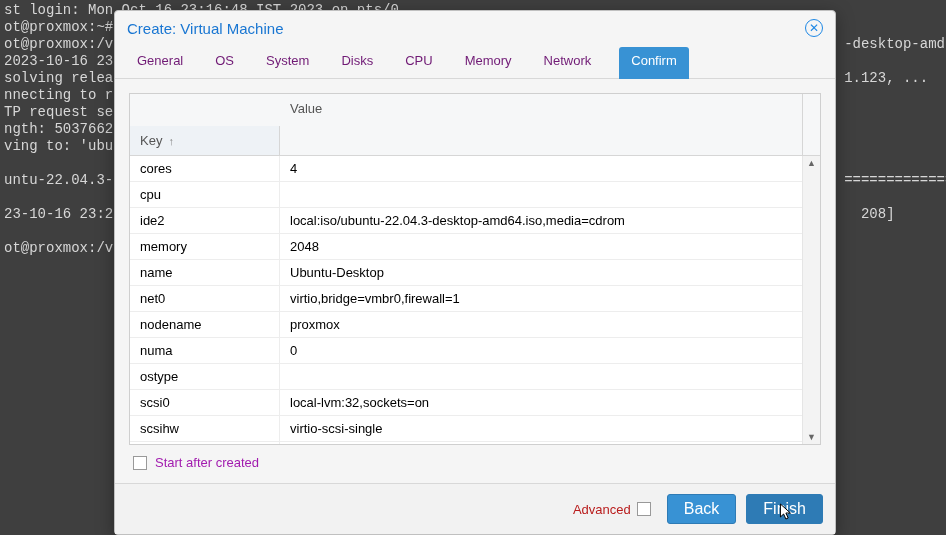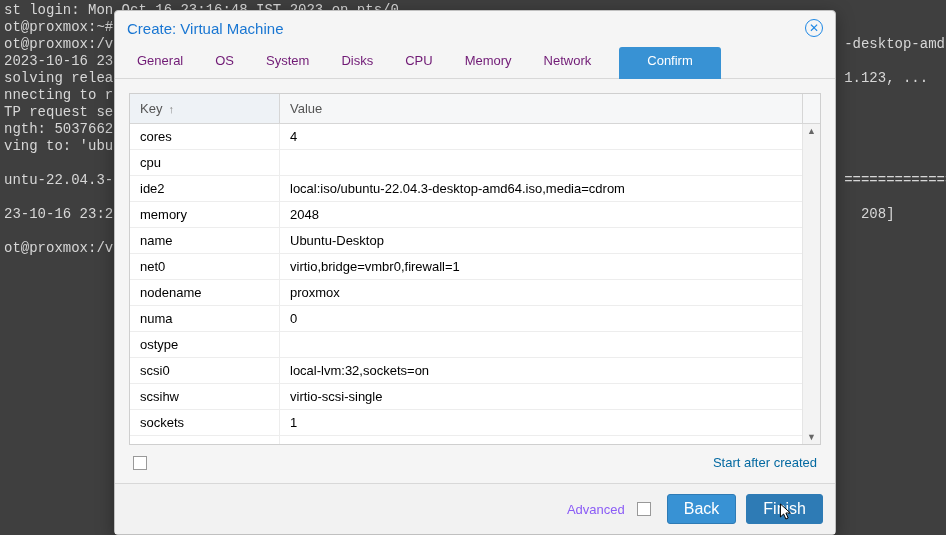--- a/index.html
+++ b/index.html
@@ -41,42 +41,42 @@
     padding: 6px 18px 0 18px;
     border-bottom: 1px solid #d8d8d8;
     background: #f5f5f5;
   }
   .tab {
     padding: 6px 4px 10px 4px;
     color: #701a75; cursor: pointer; font-size: 13px;
   }
   .tab.active {
     background: #3892d4; color: #fff;
-    padding: 6px 28px; border-radius: 3px 3px 0 0;
+    padding: 6px 12px; border-radius: 3px 3px 0 0;
     margin-bottom: -1px;
   }
 
   .body-area {
     flex: 1; padding: 14px 14px 4px 14px; overflow: hidden;
     display: flex; flex-direction: column;
   }
 
   .grid-wrap {
     border: 1px solid #cfcfcf; background: #fff;
     display: flex; flex-direction: column; flex: 0 0 auto;
     height: 352px;
   }
   .grid-head {
     display: flex; background: #f6f7f8; border-bottom: 1px solid #d6d6d6;
     font-size: 13px; color: #555;
   }
   .grid-head .col-key {
     width: 150px; padding: 7px 10px; border-right: 1px solid #d6d6d6;
     background: #eef2f6; font-weight: 500;
-    display: flex; align-items: center; gap: 6px;
+    display: flex; align-items: center; gap: 6px; margin-top: 32px;
   }
   .sort-arrow { font-size: 11px; color: #888; }
   .grid-head .col-val { flex: 1; padding: 7px 10px; }
   .grid-head .col-scroll { width: 18px; border-left: 1px solid #d6d6d6; }
 
   .grid-body {
     flex: 1; overflow: hidden; position: relative;
     display: flex;
   }
   .rows { flex: 1; }
@@ -93,33 +93,33 @@
   .scroll-up, .scroll-down {
     position: absolute; left: 0; right: 0; height: 14px;
     display: flex; align-items: center; justify-content: center;
     font-size: 9px; color: #666; cursor: pointer;
   }
   .scroll-up { top: 0; }
   .scroll-down { bottom: 0; }
 
   .start-after {
     display: flex; align-items: center; gap: 8px;
-    padding: 10px 4px 0 4px; color: #0369a1; justify-content: space-between;
+    padding: 10px 4px 0 4px; color: #a21caf;
   }
   .checkbox {
     width: 14px; height: 14px; border: 1px solid #999; background: #fff; cursor: pointer;
   }
 
   .footer {
     border-top: 1px solid #d8d8d8;
     padding: 10px 12px;
     display: flex; align-items: center; justify-content: flex-end; gap: 10px;
     background: #f2f2f2;
   }
-  .adv-wrap { display: flex; align-items: center; gap: 12px; color: #8b5cf6; margin-right: 6px; }
+  .adv-wrap { display: flex; align-items: center; gap: 6px; color: #b91c1c; margin-right: 6px; }
   .btn {
     padding: 5px 16px; border-radius: 3px;
     background: #3892d4; color: #fff; border: 1px solid #2e7bb5;
     font-size: 16px; cursor: pointer; position: relative;
   }
   .btn.finish { background: #2e7bb5; }
   .cursor {
     position: absolute; width: 14px; height: 18px;
     top: 8px; left: 50%; transform: translateX(-40%);
     pointer-events: none;

